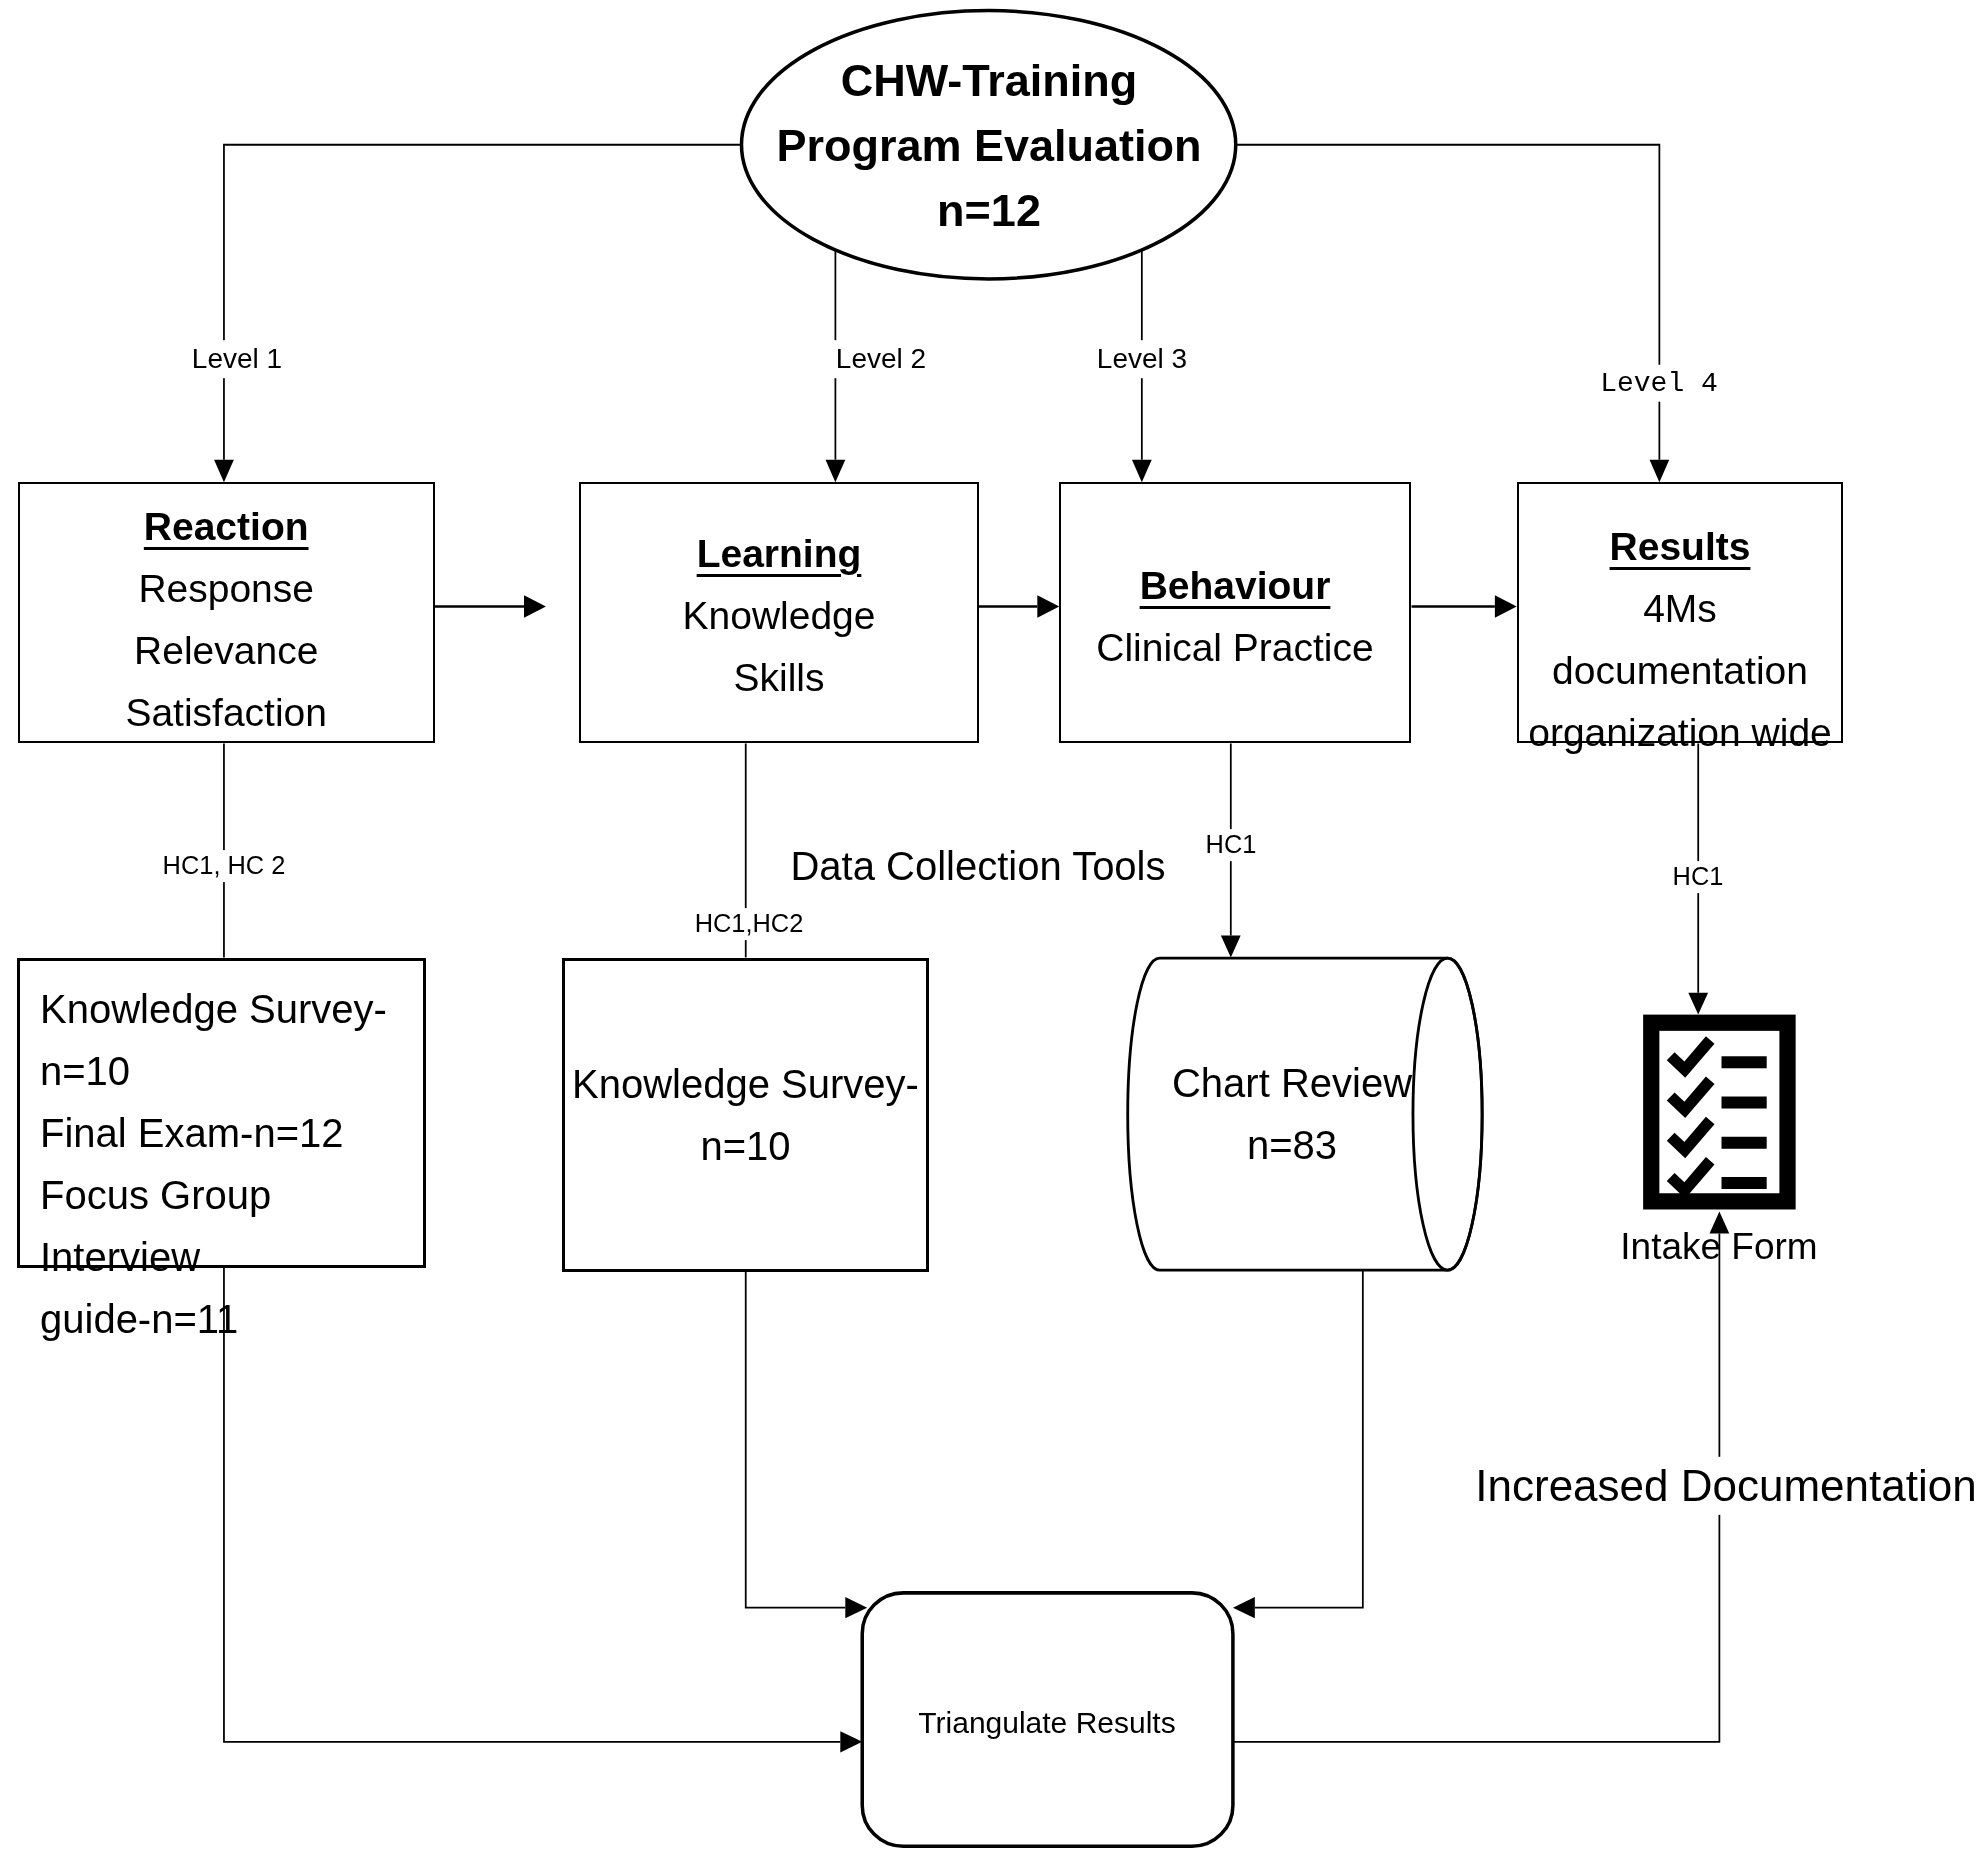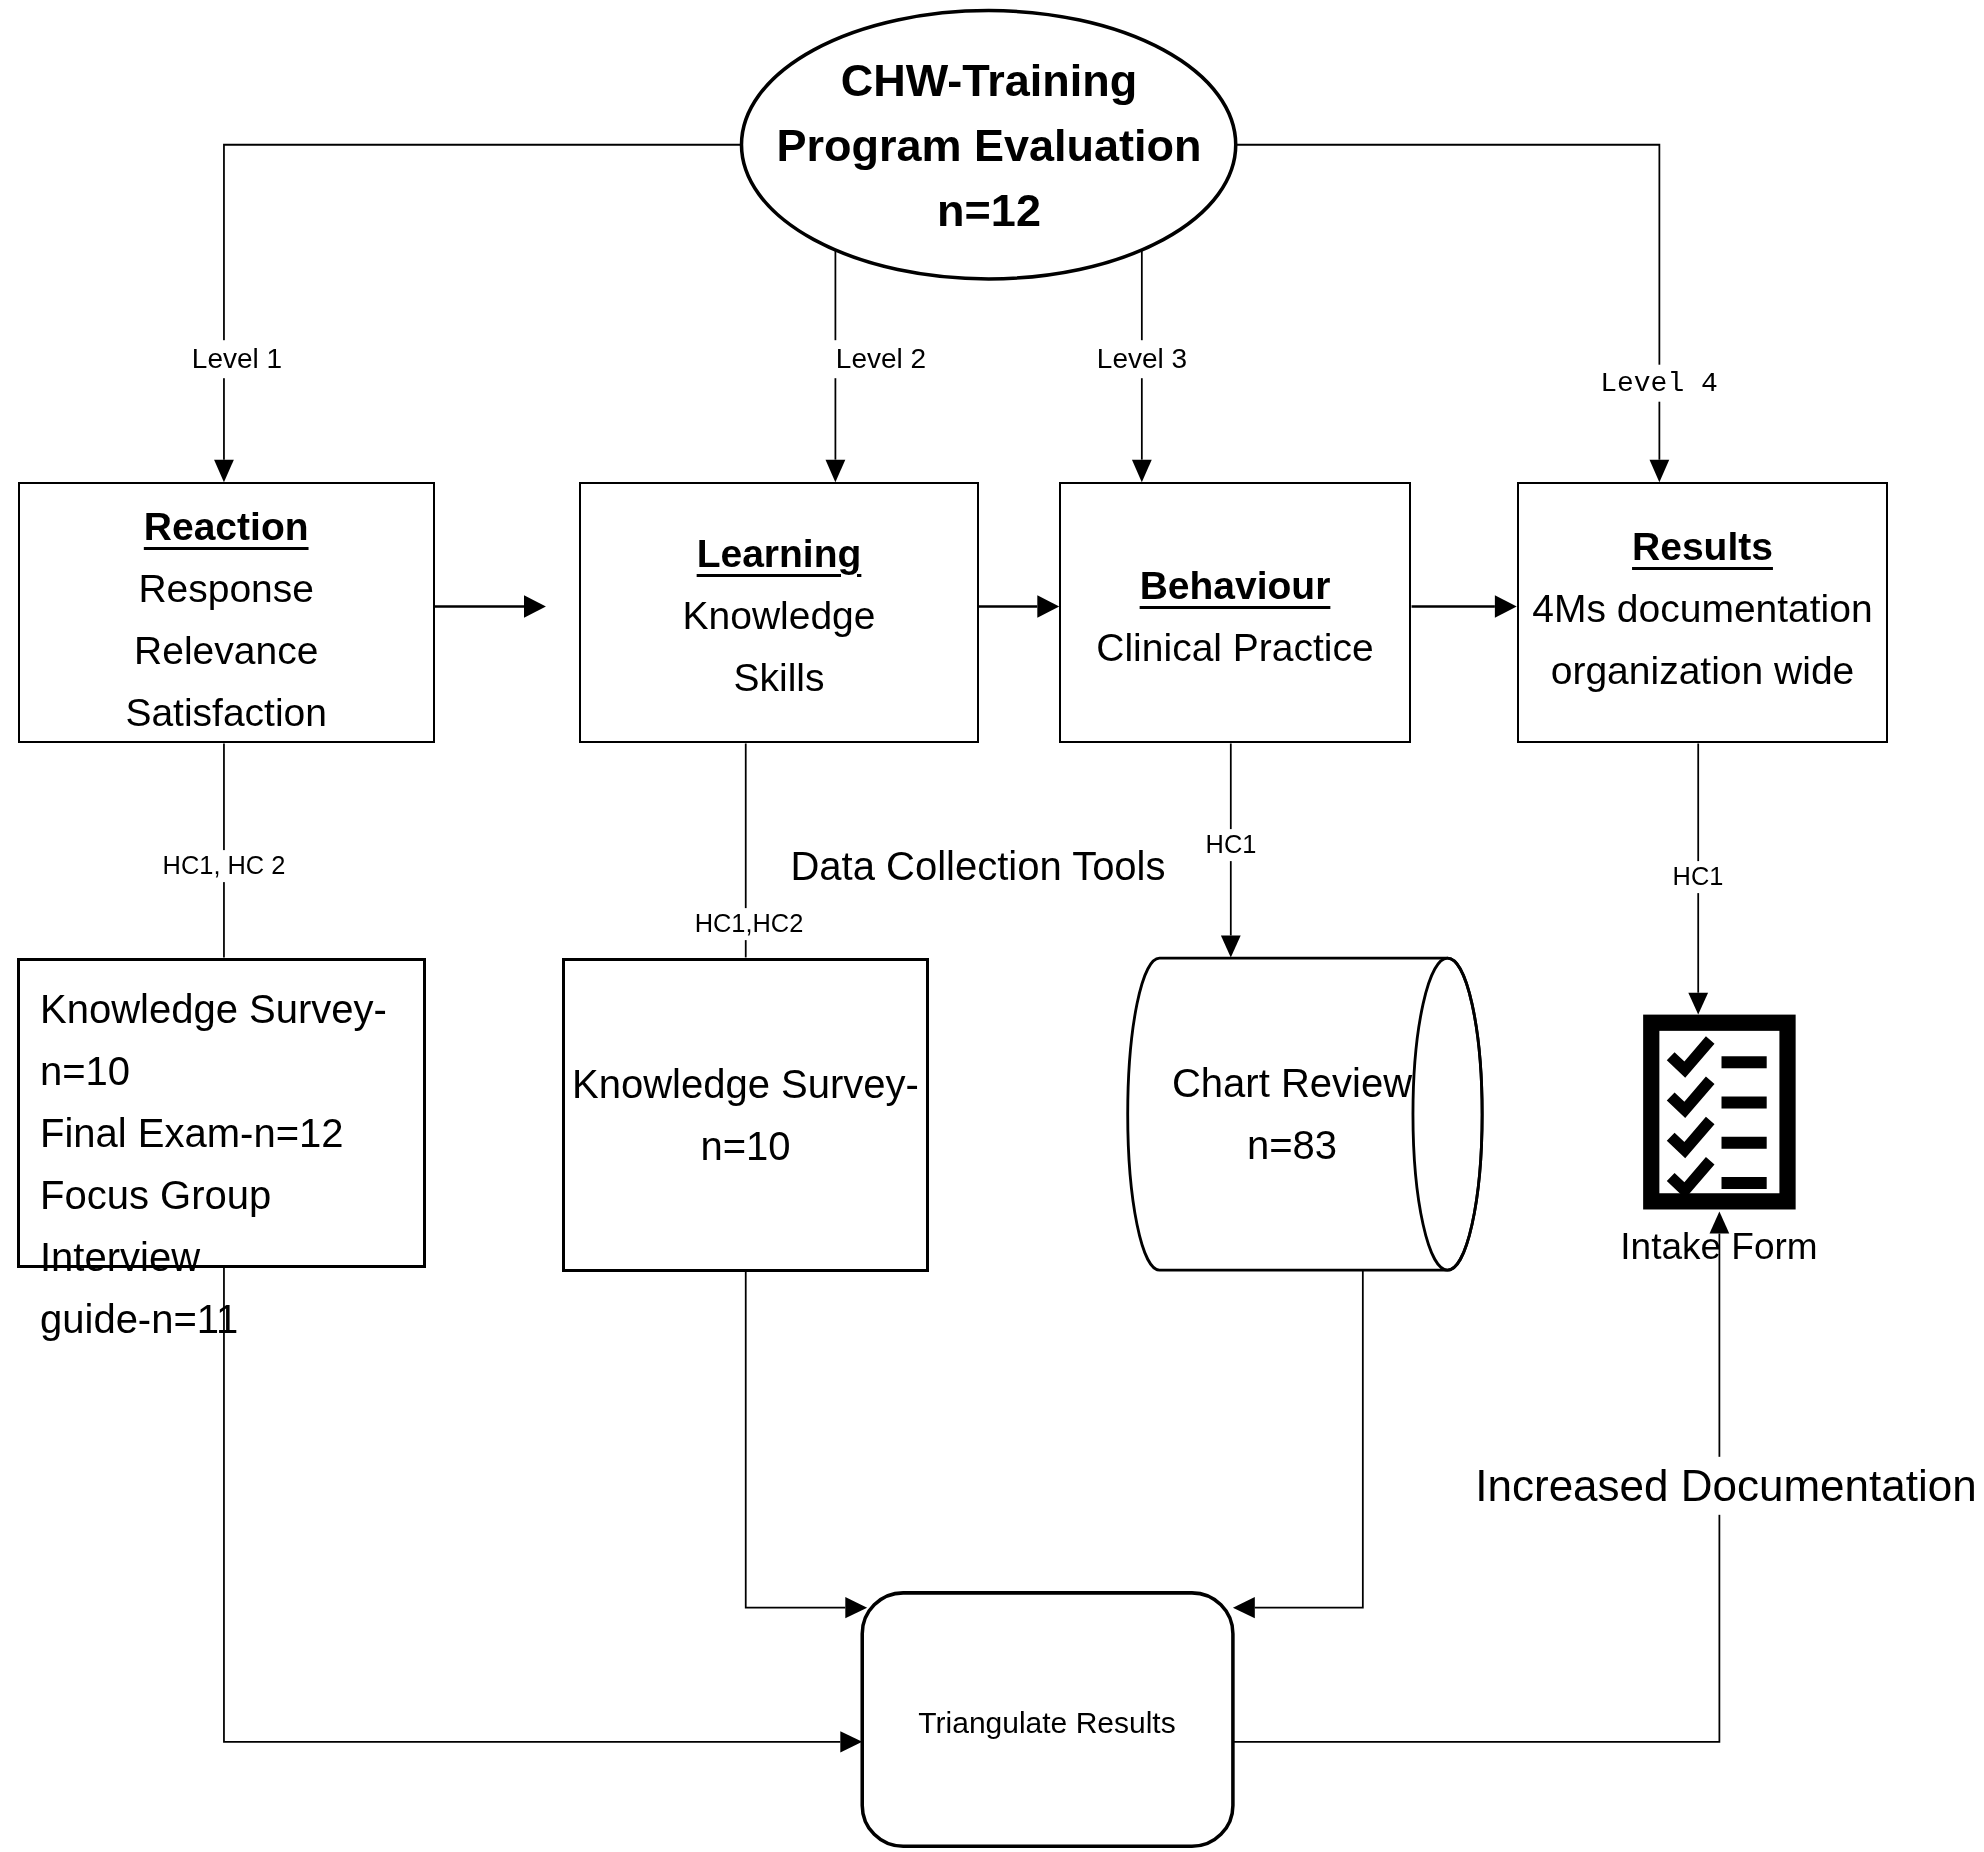--- a/index.html
+++ b/index.html
@@ -146,21 +146,21 @@
     <div class="title">Learning</div>
     <div>Knowledge</div>
     <div>Skills</div>
   </div>
 
   <div class="kbox" style="left:1059px;top:482px;width:352px;height:261px;padding-top:71px;">
     <div class="title">Behaviour</div>
     <div>Clinical Practice</div>
   </div>
 
-  <div class="kbox" style="left:1517px;top:482px;width:371px;height:261px;padding-top:32px;">
+  <div class="kbox" style="left:1517px;top:482px;width:326px;height:261px;padding-top:32px;">
     <div class="title">Results</div>
     <div>4Ms documentation</div>
     <div>organization wide</div>
   </div>
 
   <div class="abs ctr dct" style="left:978px;top:867px;">Data Collection Tools</div>
   <div class="abs ctr hc" style="left:224px;top:866px;">HC1, HC 2</div>
   <div class="abs ctr hc" style="left:749px;top:924px;">HC1,HC2</div>
   <div class="abs ctr hc" style="left:1231px;top:845px;">HC1</div>
   <div class="abs ctr hc" style="left:1698px;top:877px;">HC1</div>

